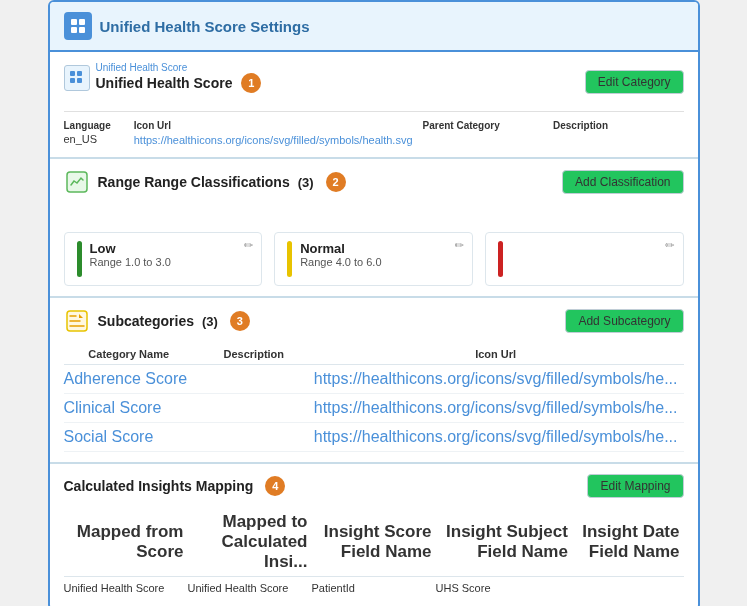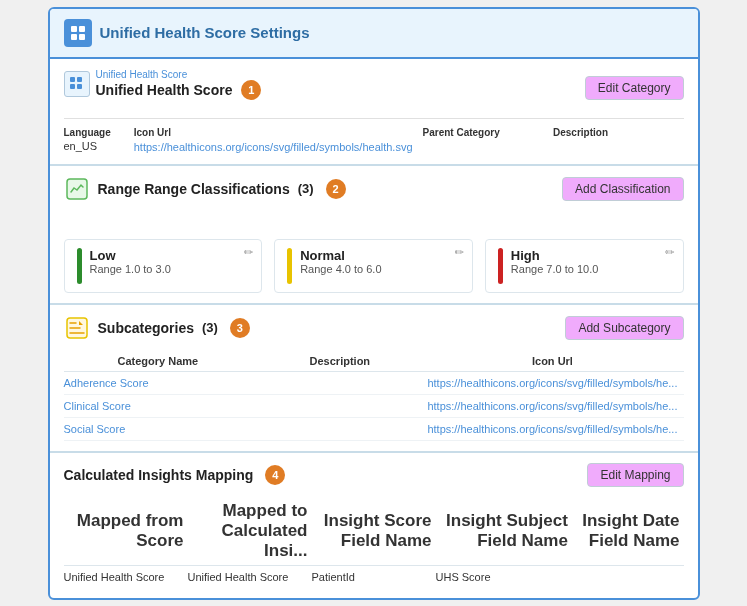--- a/index.html
+++ b/index.html
@@ -81,21 +81,21 @@
       height: 20px;
       background: #e07c24;
       color: white;
       border-radius: 50%;
       font-size: 11px;
       font-weight: bold;
       margin-left: 4px;
     }
     .btn {
       border: 1px solid #c0cdd6;
-      background: #f0abfc;
+      background: #22c55e;
       color: #333;
       padding: 4px 12px;
       border-radius: 4px;
       font-size: 12px;
       cursor: pointer;
     }
 
     
     .category-breadcrumb {
       font-size: 10px;
@@ -198,21 +198,21 @@
     .sub-table th {
       text-align: center;
       font-size: 11px;
       font-weight: 600;
       color: #333;
       border-bottom: 1px solid #dde6ec;
       padding: 4px 6px 4px 0;
     }
     .sub-table td {
       padding: 5px 6px 5px 0;
-      font-size: 11px;
+      font-size: 16px;
       border-bottom: 1px solid #eef2f5;
       color: #333;
       vertical-align: top;
     }
     .sub-table td.link { color: #4a90d9; cursor: pointer; }
     .sub-table .col-name { width: 35%; }
     .sub-table .col-desc { width: 30%; }
     .sub-table .col-icon { width: 35%; }
 
     
@@ -324,24 +324,20 @@
       <div class="score-card">
         <div class="score-bar normal"></div>
         <div class="score-card-content">
           <div class="score-card-title">Normal</div>
           <div class="score-card-range">Range 4.0 to 6.0</div>
         </div>
         <span class="score-card-edit">✏</span>
       </div>
       <div class="score-card">
         <div class="score-bar high"></div>
-        <div class="score-card-content">
-          <div class="score-card-title">High</div>
-          <div class="score-card-range">Range 7.0 to 10.0</div>
-        </div>
         <span class="score-card-edit">✏</span>
       </div>
     </div>
   </div>
 
   <div class="section">
     <div class="section-header">
       <div class="section-header-left">
         <div class="section-icon">
           <svg width="22" height="22" viewBox="0 0 22 22" fill="none">

